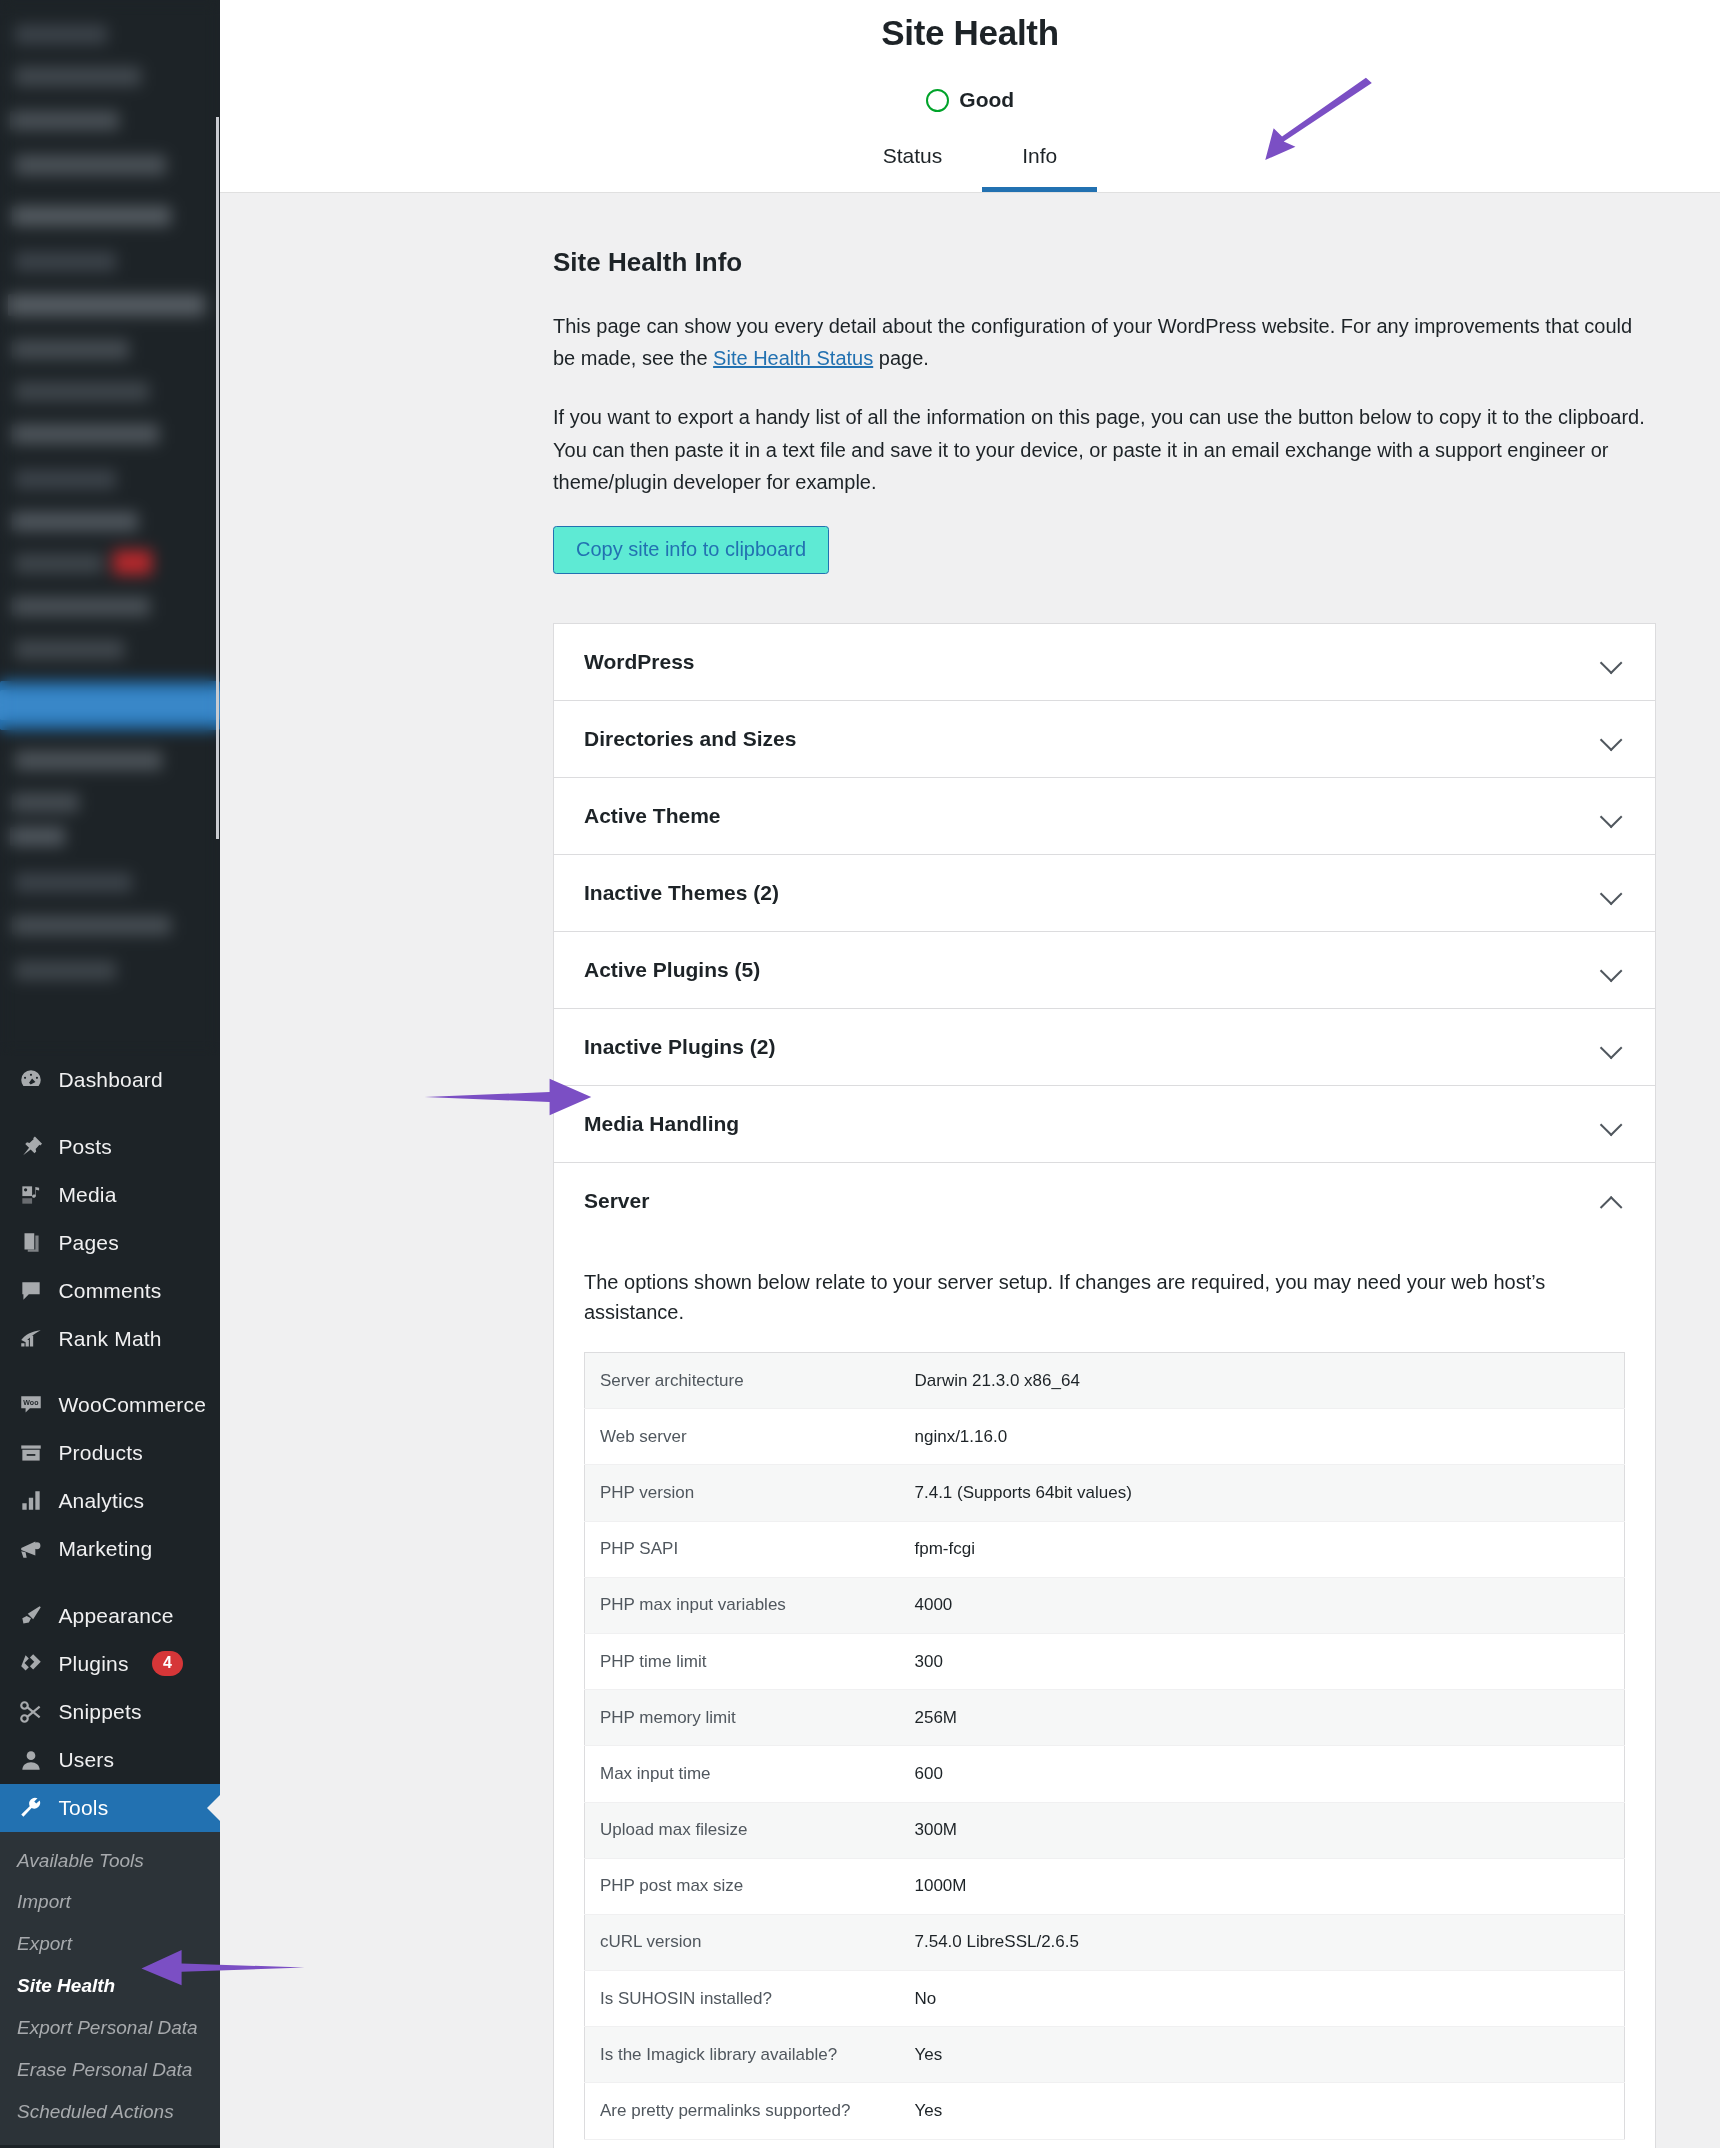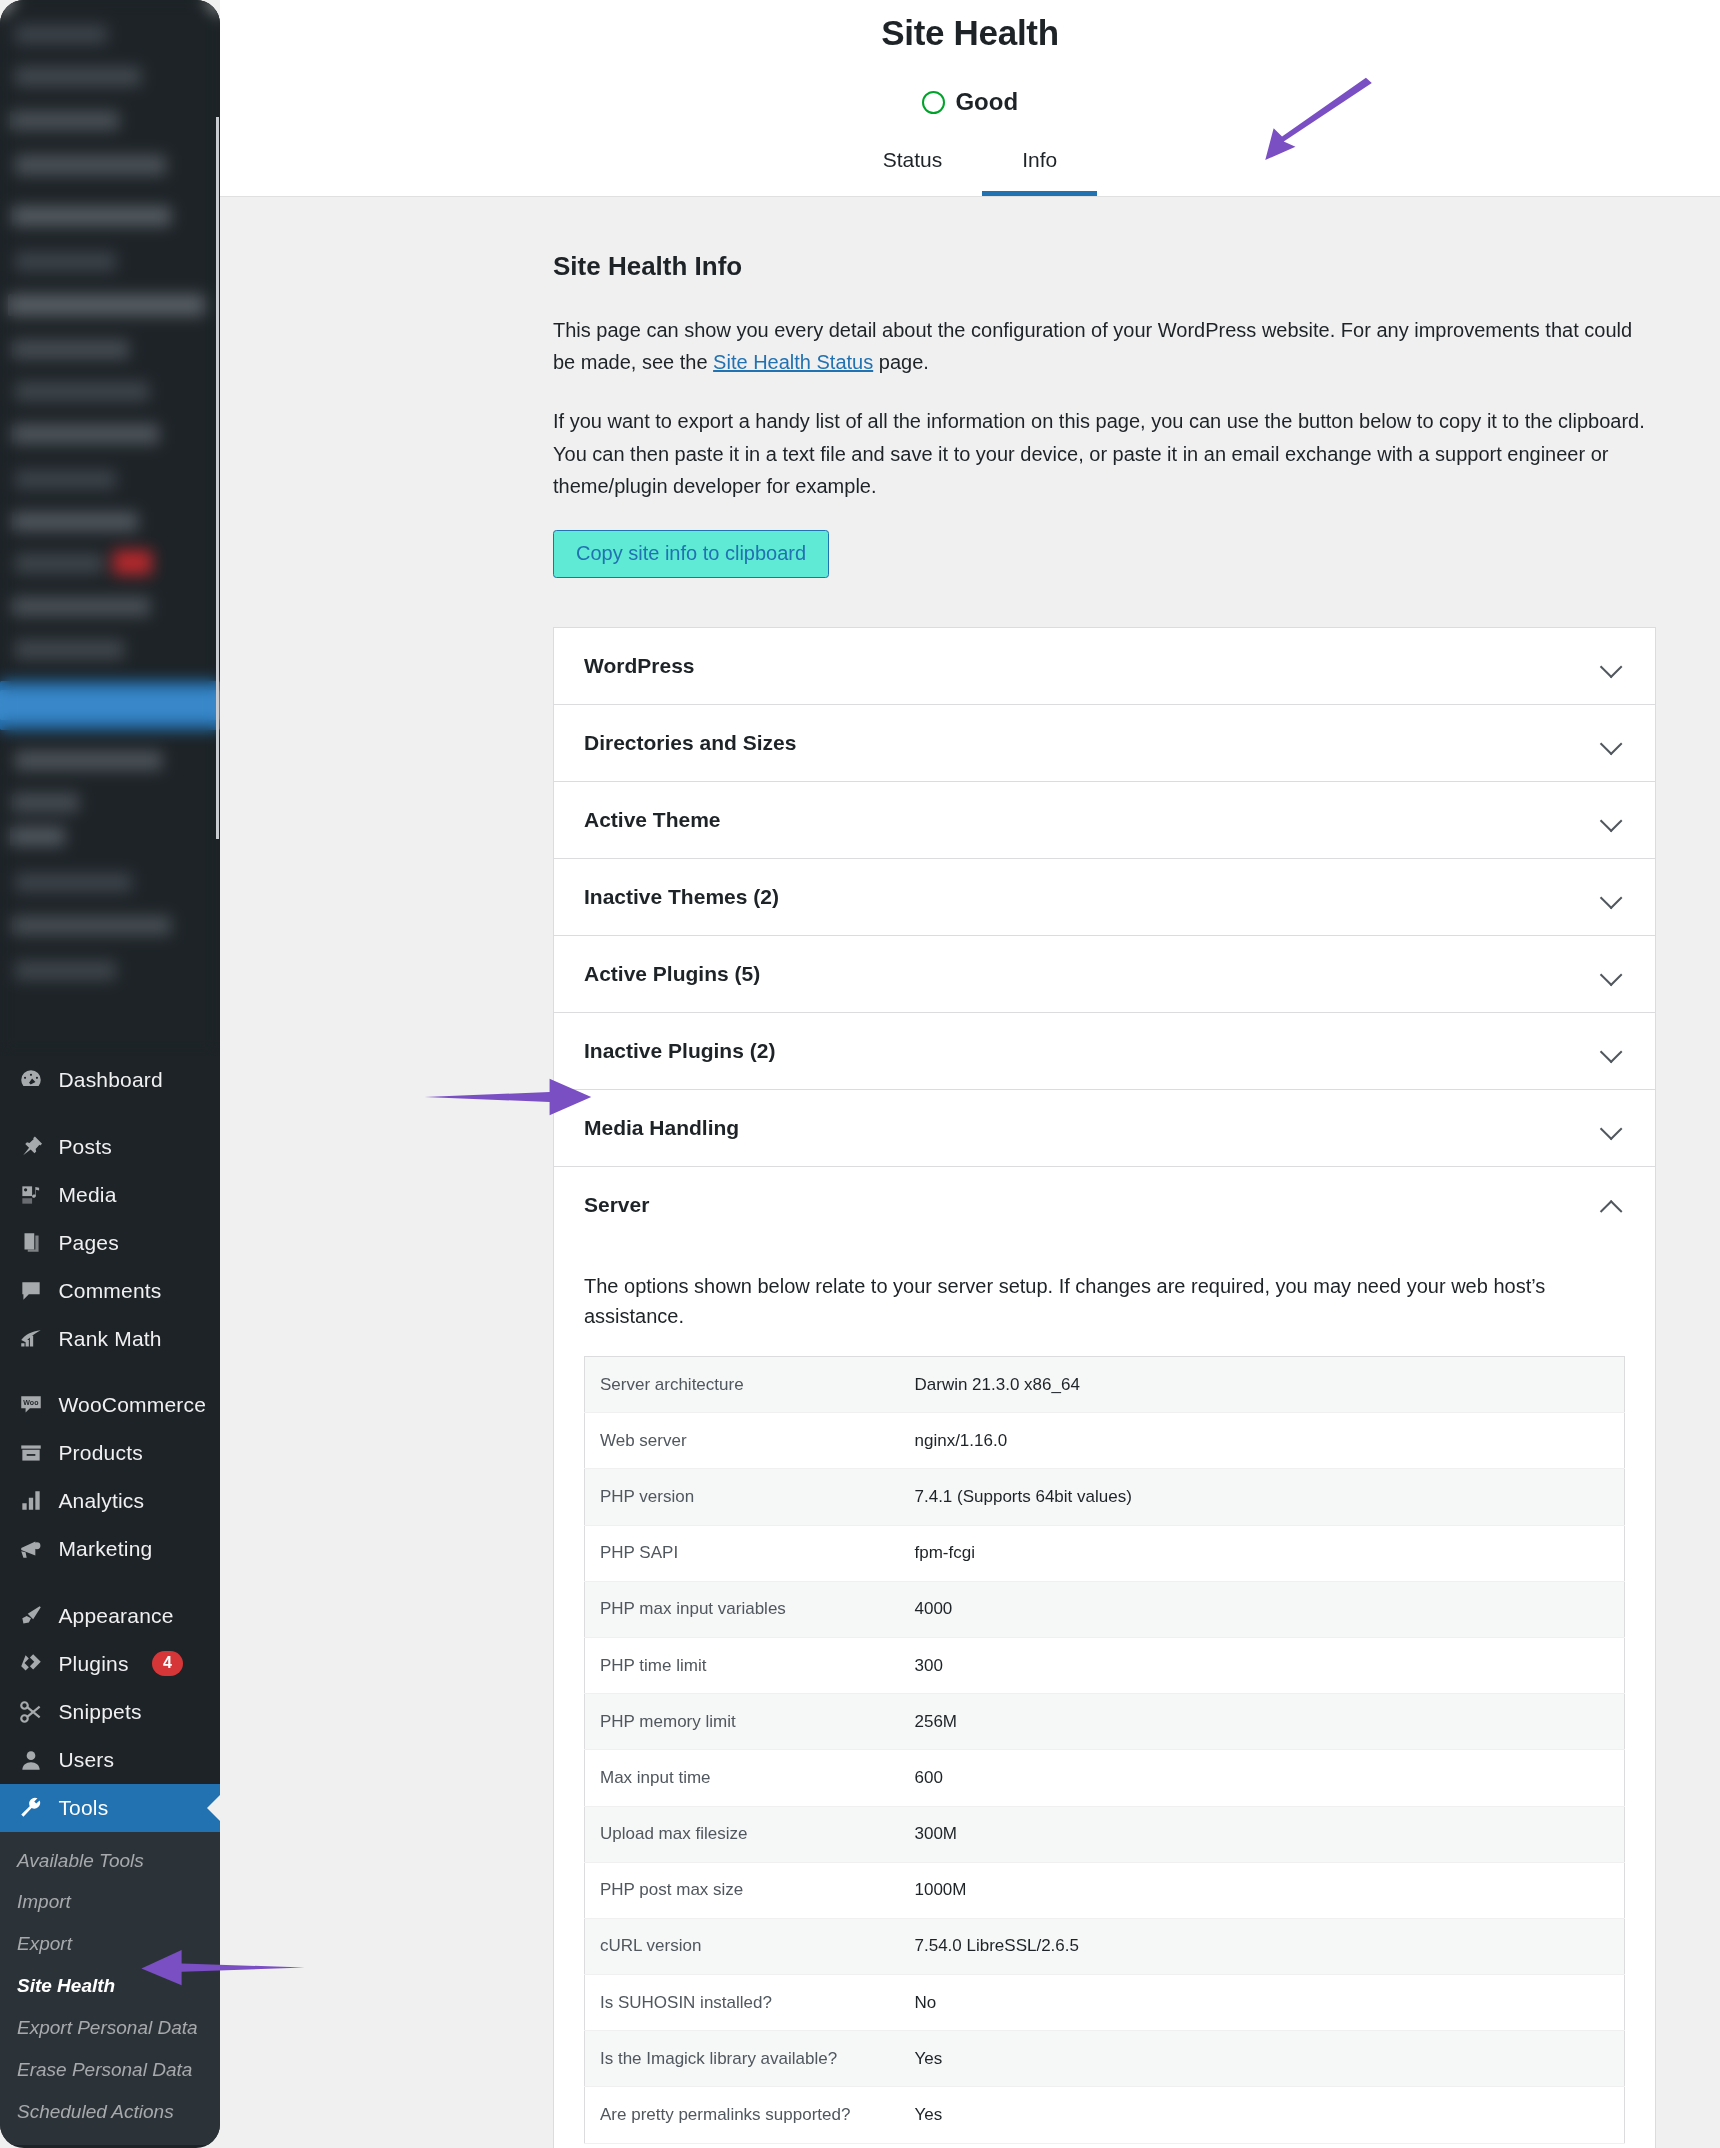--- a/index.html
+++ b/index.html
@@ -12,21 +12,20 @@
   }
   .screen { position: relative; width: 1720px; height: 2148px; display: flex; }
 
   
   .sidebar {
     width: 220px;
     min-width: 220px;
     background: #1d2327;
     position: relative;
     overflow: hidden;
-    border-radius: 24px;
   }
   .sb-redacted { position: relative; height: 1056px; overflow: hidden; background: #1d2327; }
   .blurrow { position: absolute; border-radius: 1.7px; }
   .sb-redacted::after {
     content: "";
     position: absolute; left: 0; top: 0; right: 0; bottom: 0;
     backdrop-filter: blur(7.6px);
     -webkit-backdrop-filter: blur(7.6px);
   }
   .sb-scrollline {
@@ -69,21 +68,21 @@
     padding-top: 13.4px; letter-spacing: -0.3px;
   }
   .status-line {
     display: flex; align-items: center; justify-content: center; gap: 10px;
     margin-top: 35px;
   }
   .status-ring {
     width: 23.5px; height: 23.5px; border-radius: 50%;
     border: 2.5px solid #00a32a; background: #fff;
   }
-  .status-label { font-size: 24px; font-weight: bold; color: #1d2327; }
+  .status-label { font-size: 21px; font-weight: bold; color: #1d2327; }
   .tabs {
     display: flex; justify-content: center; gap: 0; margin-top: 32px;
   }
   .tab {
     font-size: 21px; color: #1d2327; padding: 0 40px 18.5px 40px;
     border-bottom: 5px solid transparent;
   }
   .tab.active { border-bottom-color: #2271b1; }
   .topbar-rule { height: 0.8px; background: #e0e0e0; }
 

